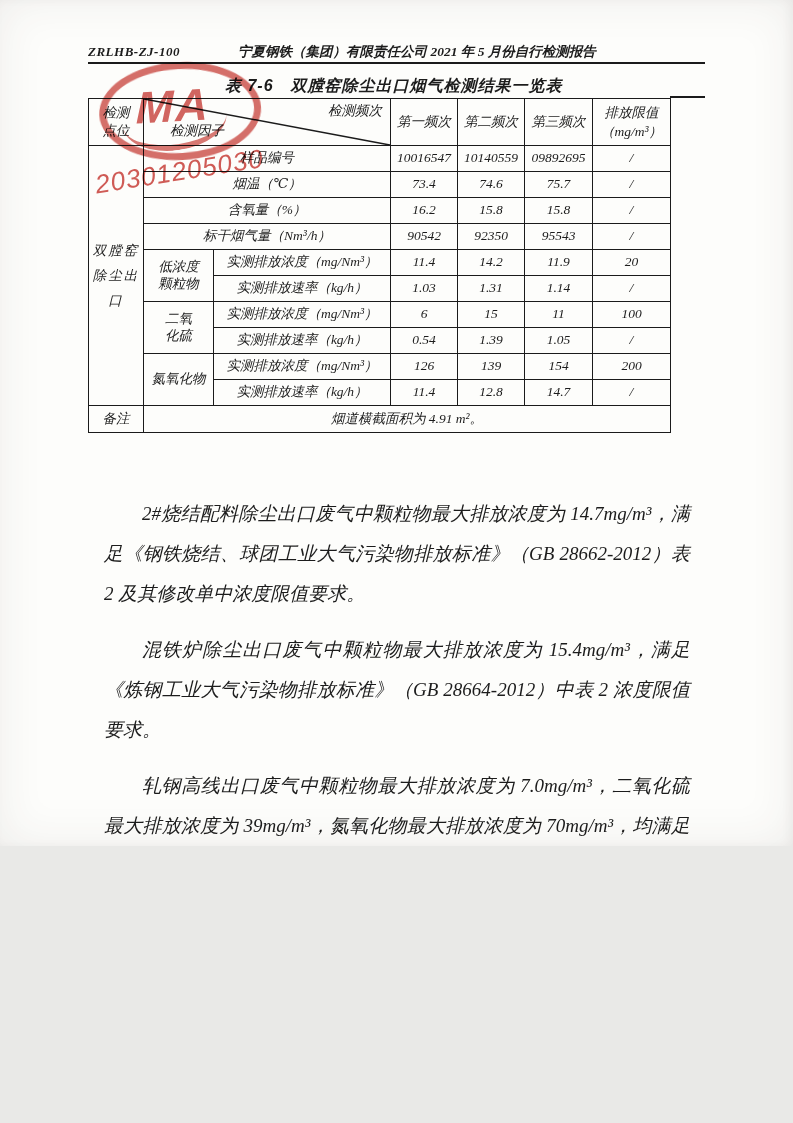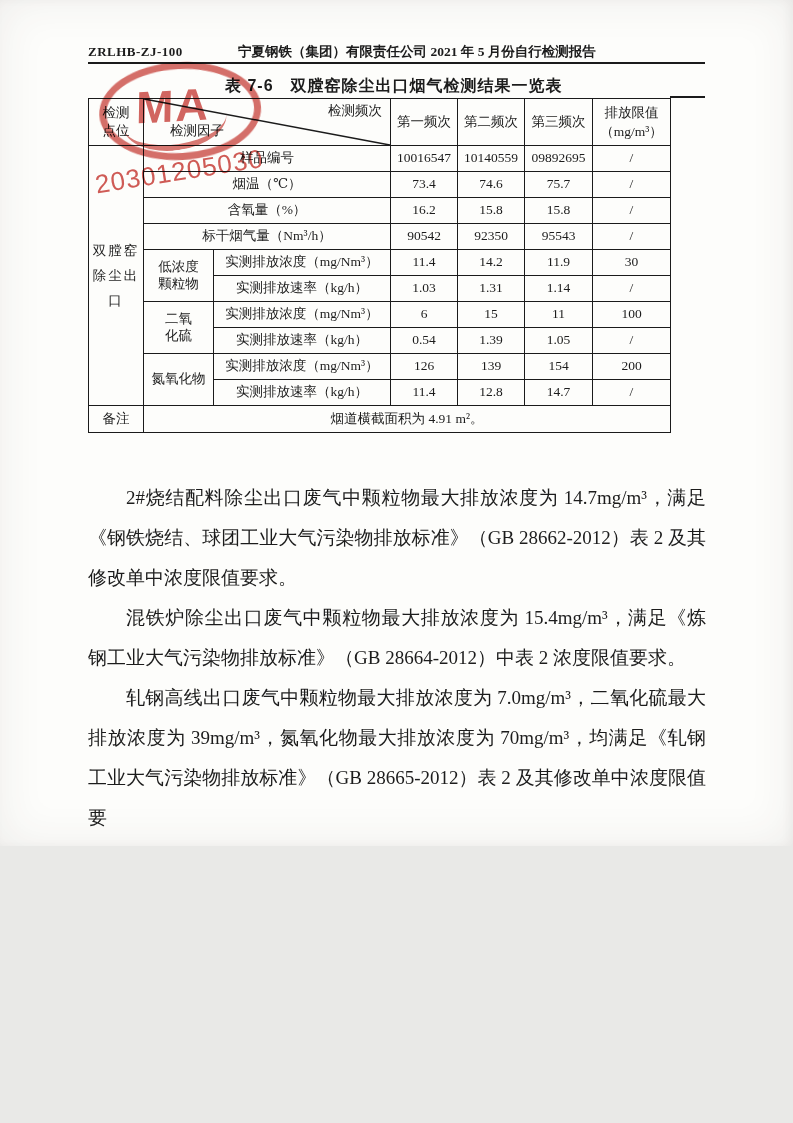--- a/index.html
+++ b/index.html
@@ -1,18 +1,18 @@
 <!DOCTYPE html>
 <html><head>
 <meta charset="utf-8">
 <style>
   html,body{margin:0;padding:0;background:#e9e9e7;}
   .page{position:relative;width:793px;height:846px;margin:0 auto;background:#fdfdfb;
         overflow:hidden;box-shadow:inset 0 0 46px rgba(60,55,45,.08), inset -4px 0 10px rgba(0,0,0,.04);
-        font-family:"Liberation Serif","DejaVu Serif",serif;color:#1c1c1c;}
+        font-family:"Liberation Serif","DejaVu Serif",serif;color:#1c1c1c;font-style:italic;}
   
   .doc-header{position:absolute;left:88px;top:42px;width:617px;height:20px;}
   .doc-no{position:absolute;left:0;top:2px;font-size:13px;font-weight:bold;letter-spacing:.5px;}
   .doc-title{position:absolute;left:150px;top:1px;font-size:13.5px;font-weight:bold;}
   .header-rule{position:absolute;left:88px;top:62px;width:617px;height:2px;background:#1b1b1b;}
   
   .tbl-caption{position:absolute;left:225px;top:76px;font-size:16px;font-weight:bold;
         font-family:"Liberation Sans","DejaVu Sans",sans-serif;letter-spacing:1px;}
   .caption-ext-line{position:absolute;left:670px;top:96px;width:35px;height:2px;background:#1b1b1b;}
   
@@ -40,21 +40,21 @@
          font-size:45px;letter-spacing:2px;opacity:.8;transform:skewX(-4deg);}
   .stamp-swoosh{position:absolute;left:34px;top:52px;width:104px;height:34px;border-bottom:6px solid currentColor;
          border-radius:0 0 52px 52px / 0 0 30px 30px;opacity:.7;transform:rotate(-5deg);}
   .stamp-number{position:absolute;left:2px;top:98px;font-family:"Liberation Sans","DejaVu Sans",sans-serif;
          font-size:26px;letter-spacing:1px;transform:rotate(-6deg);opacity:.85;}
   
   .sec-heading{position:absolute;left:88px;top:442px;margin:0;font-size:20px;font-weight:bold;
          font-family:"Liberation Sans","DejaVu Sans",sans-serif;letter-spacing:1px;}
   .body-text{position:absolute;left:88px;top:478px;width:618px;font-size:19px;line-height:40px;
          text-align:justify;}
-  .body-text p{margin:0;text-indent:2em;}
+  .body-text p{margin:16px;text-indent:2em;}
   
   .page-footer{position:absolute;left:88px;top:956px;width:604px;display:flex;
          justify-content:space-between;font-size:13px;font-weight:bold;}
   
   .scan-smudge{position:absolute;left:470px;top:1044px;width:312px;height:8px;background:#e6e5e2;
          border-radius:4px;transform:rotate(-.4deg);}
   .qr{position:absolute;left:492px;top:1056px;width:54px;height:54px;}
   .wm-text{position:absolute;left:558px;top:1066px;font-size:22px;color:#a16207;letter-spacing:3px;
          font-family:"Liberation Sans","DejaVu Sans",sans-serif;}
 </style>
@@ -140,21 +140,21 @@
 
       <tr>
         <td rowspan="2">
           <span style="display:block">低浓度</span>
           <span style="display:block">颗粒物</span>
         </td>
         <td>实测排放浓度（mg/Nm³）</td>
         <td class="num">11.4</td>
         <td class="num">14.2</td>
         <td class="num">11.9</td>
-        <td class="num">30</td>
+        <td class="num">20</td>
       </tr>
       <tr>
         <td>实测排放速率（kg/h）</td>
         <td class="num">1.03</td>
         <td class="num">1.31</td>
         <td class="num">1.14</td>
         <td class="num">/</td>
       </tr>
 
       <tr>

